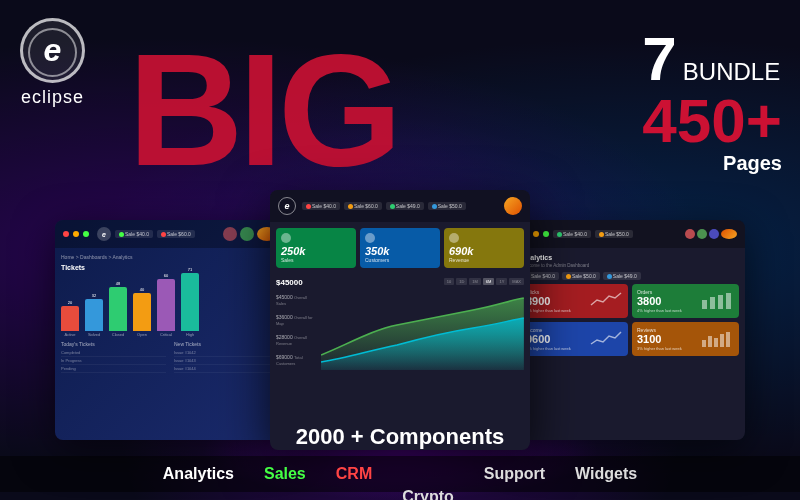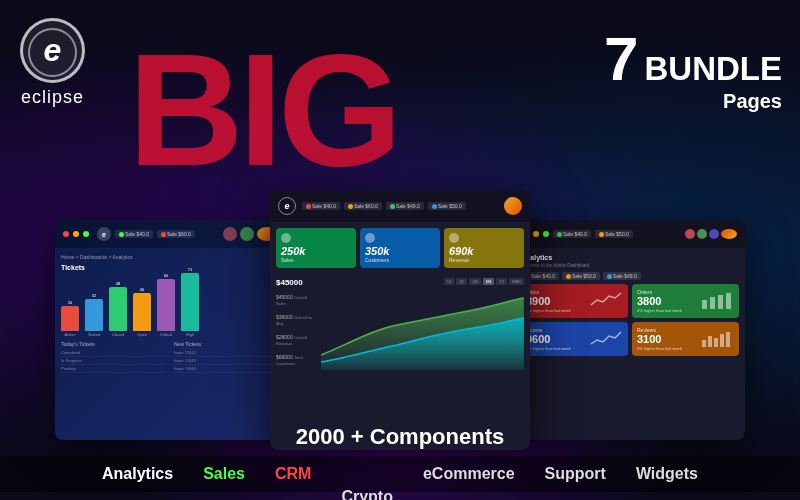--- a/index.html
+++ b/index.html
@@ -93,22 +93,22 @@
       color: white;
       line-height: 1;
     }
     .bundle-templates {
       font-size: 20px;
       color: white;
       font-weight: 600;
       line-height: 1.2;
     }
     .bundle-label {
-      font-size: 33px;
-      font-weight: 700;
+      font-size: 24px;
+      font-weight: 400;
       color: white;
       line-height: 1.1;
     }
     .bundle-450 {
       font-size: 62px;
       font-weight: 900;
       color: #cc1133;
       line-height: 1;
     }
     .bundle-pages {
@@ -378,20 +378,23 @@
 </div>
 
 <div class="big-text">BIG</div>
 
 <div class="bundle-info">
   <div style="display:flex; align-items:baseline; gap:6px;">
     <span class="bundle-7">7</span>
     <div>
       <div class="bundle-label">BUNDLE</div>
     </div>
+  </div>
+  <div style="display:flex; align-items:baseline; gap:6px; justify-content:flex-end;">
+    <span class="bundle-450">450+</span>
   </div>
   <div class="bundle-pages">Pages</div>
 </div>
 
 <div class="dashboards-container">
 
   <div class="dashboard-left">
     <div class="dash-header">
       <div class="dash-dot dot-red"></div>
       <div class="dash-dot dot-yellow"></div>
@@ -648,18 +651,17 @@
   </div>
 </div>
 
 <div class="components-text">2000 + Components</div>
 
 <div class="bottom-nav">
   <span class="bottom-nav-item nav-analytics">Analytics</span>
   <span class="bottom-nav-item nav-sales">Sales</span>
   <span class="bottom-nav-item nav-crm">CRM</span>
   <span class="bottom-nav-item nav-crypto">Crypto</span>
-  <span class="bottom-nav-item nav-ecommerce">eCommerce</span>
   <span class="bottom-nav-item nav-support">Support</span>
   <span class="bottom-nav-item nav-widgets">Widgets</span>
 </div>
 
 <div class="glow-bottom"></div>
 
 </body></html>

